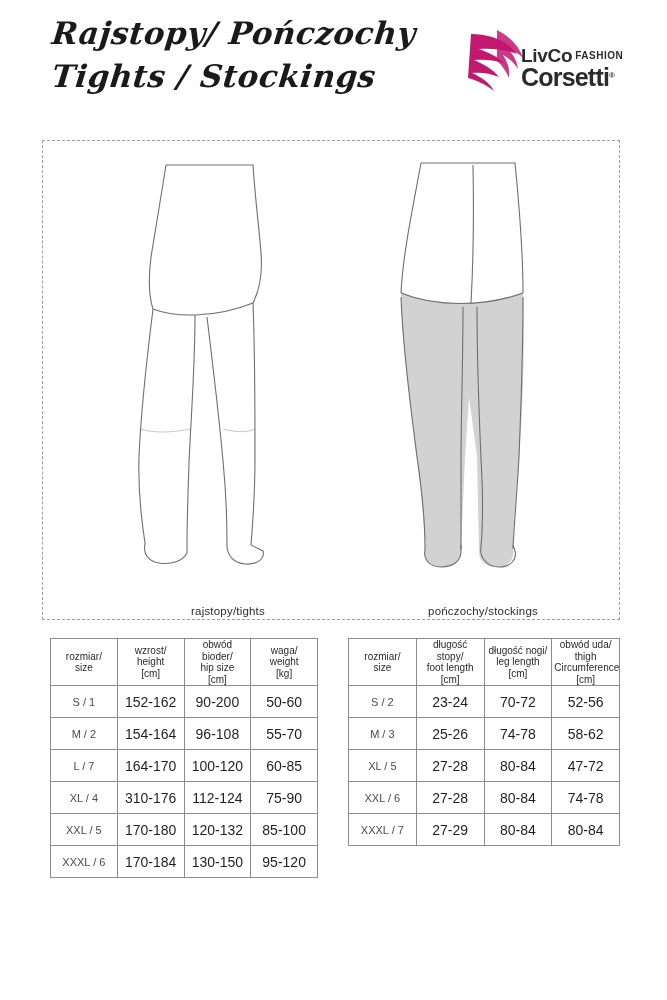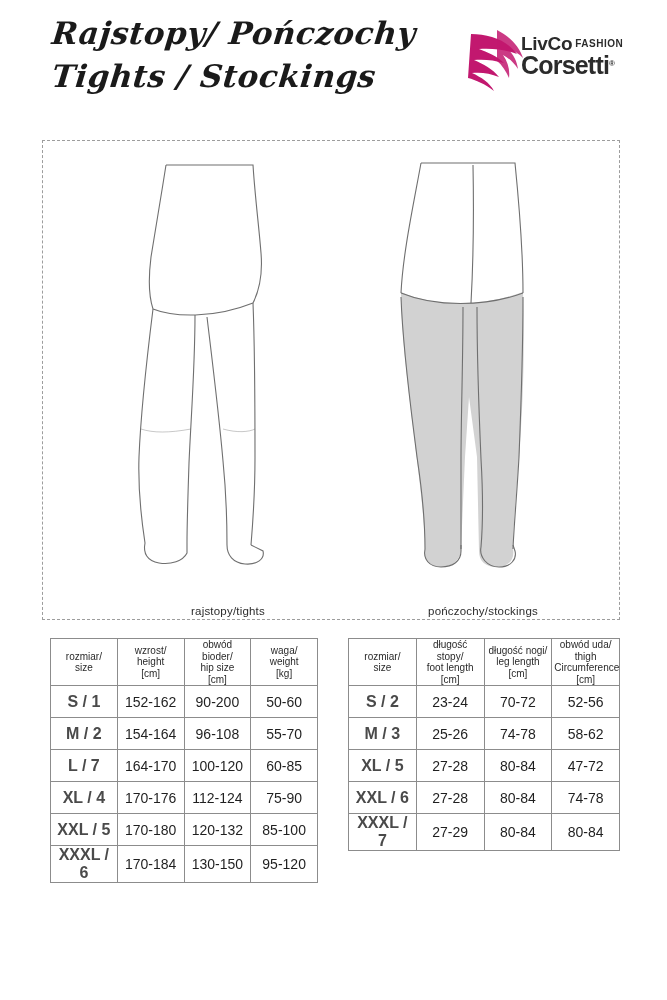--- a/index.html
+++ b/index.html
@@ -56,21 +56,21 @@
     position: absolute;
     right: 0;
     top: 10px;
     width: 160px;
     height: 70px;
   }
   .logo svg { display: block; }
   .logo-text {
     position: absolute;
     left: 54px;
-    top: 6px;
+    top: 18px;
     width: 110px;
   }
   .logo-row1 {
     font-family: "Liberation Sans", sans-serif;
     font-weight: 700;
     font-size: 19px;
     color: #2b2b2b;
     letter-spacing: -0.3px;
     line-height: 1;
   }
@@ -148,23 +148,22 @@
     padding: 0 2px;
     vertical-align: middle;
   }
   thead th {
     height: 44px;
     font-weight: 400;
     font-size: 10px;
     line-height: 1.15;
   }
   td.size-cell {
-    font-size: 16px;
+    font-size: 11px;
     color: #4a4a4a;
-    font-weight: bold;
   }
   td.val-cell {
     font-size: 14px;
     color: #1f1f1f;
   }
   .th-sub { display: block; }
 </style>
 </head>
 <body>
 
@@ -288,21 +287,21 @@
           <td class="val-cell">55-70</td>
         </tr>
         <tr>
           <td class="size-cell">L / 7</td>
           <td class="val-cell">164-170</td>
           <td class="val-cell">100-120</td>
           <td class="val-cell">60-85</td>
         </tr>
         <tr>
           <td class="size-cell">XL / 4</td>
-          <td class="val-cell">170-176</td>
+          <td class="val-cell">310-176</td>
           <td class="val-cell">112-124</td>
           <td class="val-cell">75-90</td>
         </tr>
         <tr>
           <td class="size-cell">XXL / 5</td>
           <td class="val-cell">170-180</td>
           <td class="val-cell">120-132</td>
           <td class="val-cell">85-100</td>
         </tr>
         <tr>

